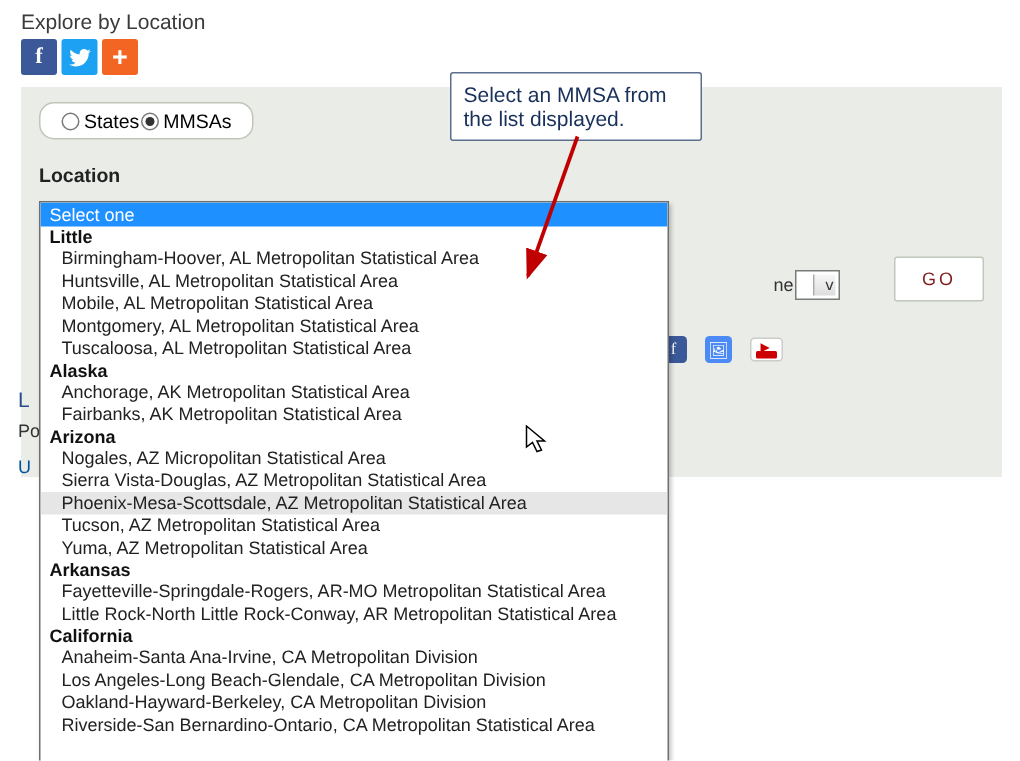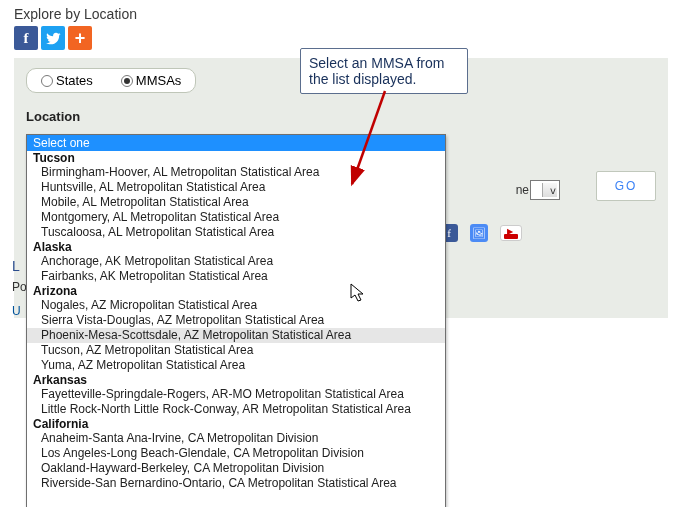--- a/index.html
+++ b/index.html
@@ -34,21 +34,21 @@
     padding: 10px 12px 20px 12px;
     position: relative;
     min-height: 260px;
   }
   .radio-box {
     background: #fff;
     border: 1px solid #bfc6b8;
     border-radius: 10px;
     display: inline-flex;
     align-items: center;
-    gap: 28px;
+    gap: 1px;
     padding: 4px 14px;
     font-size: 13px;
   }
   .radio-opt { display:flex; align-items:center; gap:3px; cursor:pointer; }
   .radio-outer {
     width: 12px; height:12px; border:1px solid #7a7a7a; border-radius:50%;
     display:flex; align-items:center; justify-content:center; background:#fff;
   }
   .radio-inner { width:6px; height:6px; border-radius:50%; background:#333; }
   .loc-label { font-weight:bold; font-size:13px; margin-top:16px; color:#222; }
@@ -83,21 +83,21 @@
   .side-select::after {
     content:""; width:14px; height:14px; border-left:1px solid #aaa;
     background: linear-gradient(#f7f7f7,#ddd);
   }
   .side-select .chev { position:absolute; right:3px; font-size:10px; color:#333; }
   .side-text { position:absolute; right:30px; font-size:12px; color:#333; }
 
   .go-btn {
     position:absolute; left:596px; top:171px;
     width:60px; height:30px; border:1px solid #c1c8bc;
-    background:#fff; color:#3b82f6; font-size:12px; letter-spacing:2px;
+    background:#fff; color:#7f1d1d; font-size:12px; letter-spacing:2px;
     display:flex; align-items:center; justify-content:center; border-radius:2px;
   }
 
   .soc-row {
     position:absolute; left:440px; top:224px;
     display:flex; gap:12px; align-items:center;
   }
   .soc { width:18px; height:18px; border-radius:3px; display:flex; align-items:center; justify-content:center; font-size:11px; color:#fff; }
   .soc-fb { background:#3b5998; font-family: Georgia, serif; }
   .soc-pic { background:#4c8bf5; }
@@ -161,21 +161,21 @@
 
 <div class="soc-row">
   <div class="soc soc-fb">f</div>
   <div class="soc soc-pic">🖼</div>
   <div class="soc-yt"></div>
 </div>
 
 <div class="dropdown">
   <div class="dd-selected">Select one</div>
   <div class="dd-scroll" id="dd-list">
-      <div class="dd-state-hdr">Tucson</div>
+      <div class="dd-state-hdr">Little</div>
       <div class="dd-item">Birmingham-Hoover, AL Metropolitan Statistical Area</div>
       <div class="dd-item">Huntsville, AL Metropolitan Statistical Area</div>
       <div class="dd-item">Mobile, AL Metropolitan Statistical Area</div>
       <div class="dd-item">Montgomery, AL Metropolitan Statistical Area</div>
       <div class="dd-item">Tuscaloosa, AL Metropolitan Statistical Area</div>
       <div class="dd-state-hdr">Alaska</div>
       <div class="dd-item">Anchorage, AK Metropolitan Statistical Area</div>
       <div class="dd-item">Fairbanks, AK Metropolitan Statistical Area</div>
       <div class="dd-state-hdr">Arizona</div>
       <div class="dd-item">Nogales, AZ Micropolitan Statistical Area</div>

